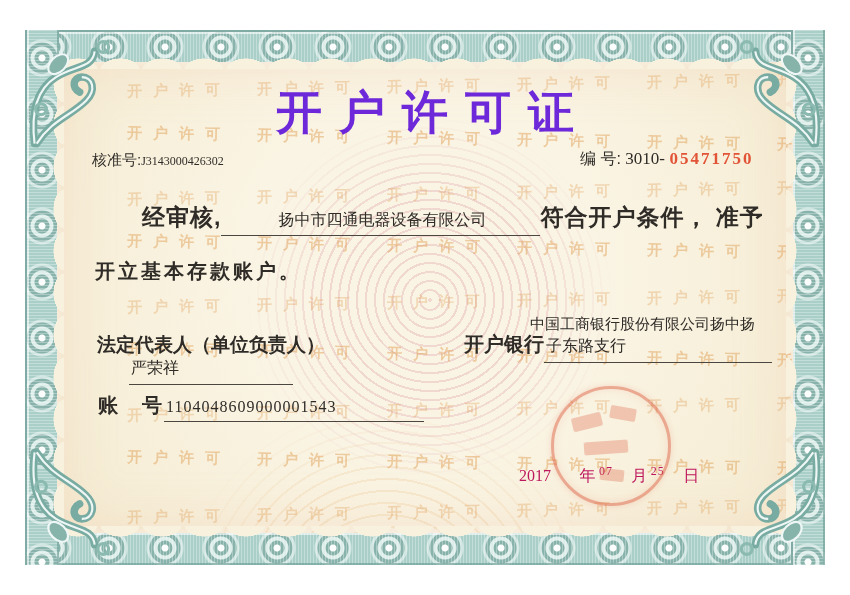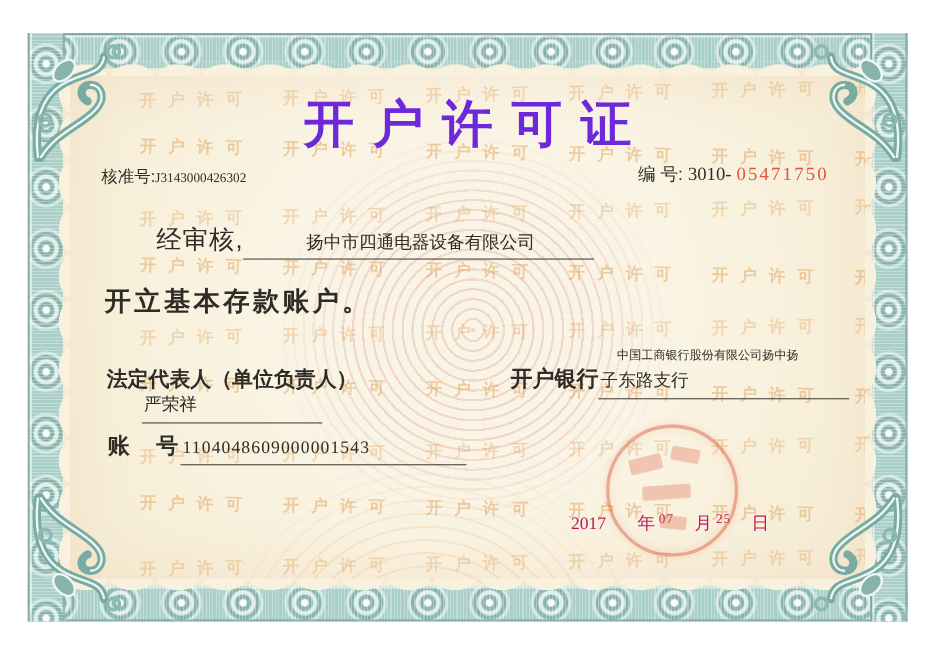--- a/index.html
+++ b/index.html
@@ -79,29 +79,29 @@
   
   .content{position:absolute;inset:0;}
   .hei{font-family:"Liberation Sans","DejaVu Sans",sans-serif;}
   .title{position:absolute;left:0;top:82px;width:100%;text-align:center;
     font-family:"Liberation Serif","DejaVu Serif",serif;font-weight:900;
     font-size:46px;letter-spacing:17px;text-indent:17px;color:#6d28d9;}
   .row-approval{position:absolute;left:92px;top:151px;font-size:15px;}
   .row-approval .num{font-family:"Liberation Serif","DejaVu Serif",serif;font-size:12px;}
   .row-serial{position:absolute;left:580px;top:149px;font-size:16px;}
   .row-serial .num{font-family:"Liberation Serif","DejaVu Serif",serif;font-size:17px;}
-  .row-serial .red{color:#e25437;font-weight:normal;letter-spacing:2px;}
+  .row-serial .red{color:#e25437;font-weight:bold;letter-spacing:2px;}
   .fill{display:inline-block;border-bottom:1px solid #4b4740;vertical-align:baseline;
     font-family:"Liberation Serif","DejaVu Serif",serif;font-weight:400;}
   .line1{position:absolute;left:142px;top:202px;display:flex;align-items:baseline;}
-  .line1 .b{font-weight:normal;font-size:23px;letter-spacing:1px;}
+  .line1 .b{font-weight:bold;font-size:23px;letter-spacing:1px;}
   .line1 .fill{width:316px;font-size:16px;padding:0 0 4px 3px;text-align:center;}
-  .line2{position:absolute;left:95px;top:258px;font-weight:bold;font-size:24px;letter-spacing:3px;}
-  .bank-line1{position:absolute;left:530px;top:315px;font-size:11px;
-    font-family:Liberation Serif, serif;margin-left:31px;}
+  .line2{position:absolute;left:95px;top:258px;font-weight:bold;font-size:20px;letter-spacing:3px;}
+  .bank-line1{position:absolute;left:530px;top:315px;font-size:15px;
+    font-family:Liberation Serif, serif;}
   .row-rep{position:absolute;left:97px;top:332px;display:flex;align-items:center;flex-direction:column;}
   .row-rep .lbl{font-weight:bold;font-size:19px;}
   .row-rep .fill{width:150px;font-size:16px;padding:0 12px 5px 2px;}
   .row-bank{position:absolute;left:464px;top:331px;display:flex;align-items:baseline;}
   .row-bank .lbl{font-weight:bold;font-size:20px;}
   .row-bank .fill{width:226px;font-size:16px;padding:0 0 5px 2px;}
   .row-acct{position:absolute;left:98px;top:392px;display:flex;align-items:baseline;}
   .row-acct .lbl{font-weight:bold;font-size:20px;letter-spacing:2px;}
   .row-acct .fill{width:258px;font-size:16px;letter-spacing:1px;padding:0 0 5px 2px;}
   .issuer{position:absolute;left:533px;top:444px;font-size:16px;letter-spacing:3px;color:#332f2a;}
@@ -222,20 +222,21 @@
 
     <div class="row-serial">
       <span class="hei">编 号:</span>
       <span class="num">3010-</span>
       <span class="num red">05471750</span>
     </div>
 
     <div class="line1">
       <span class="b">经审核,</span>
       <span class="fill">扬中市四通电器设备有限公司</span>
+      <span class="b">符合开户条件， 准予</span>
     </div>
 
     <div class="line2">开立基本存款账户。</div>
 
     <div class="bank-line1">中国工商银行股份有限公司扬中扬</div>
 
     <div class="row-rep">
       <span class="lbl">法定代表人（单位负责人）</span>
       <span class="fill">严荣祥</span>
     </div>

